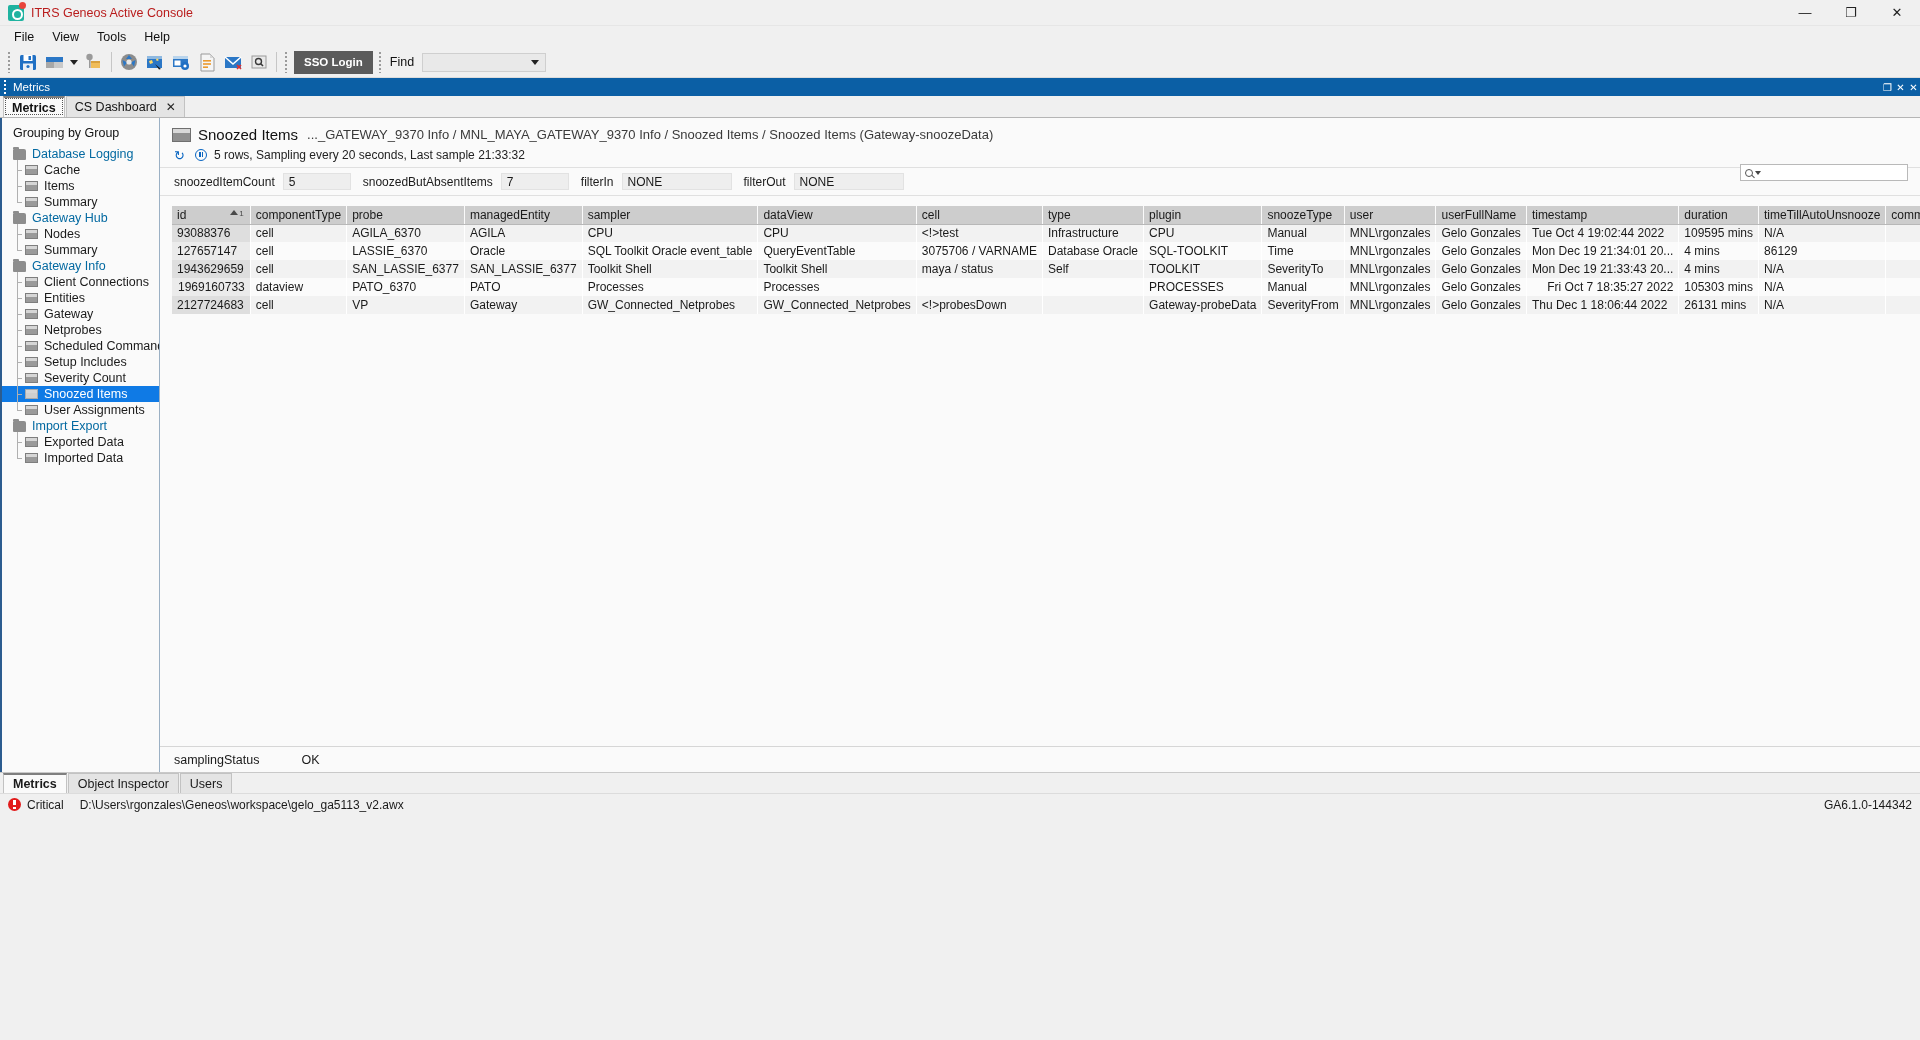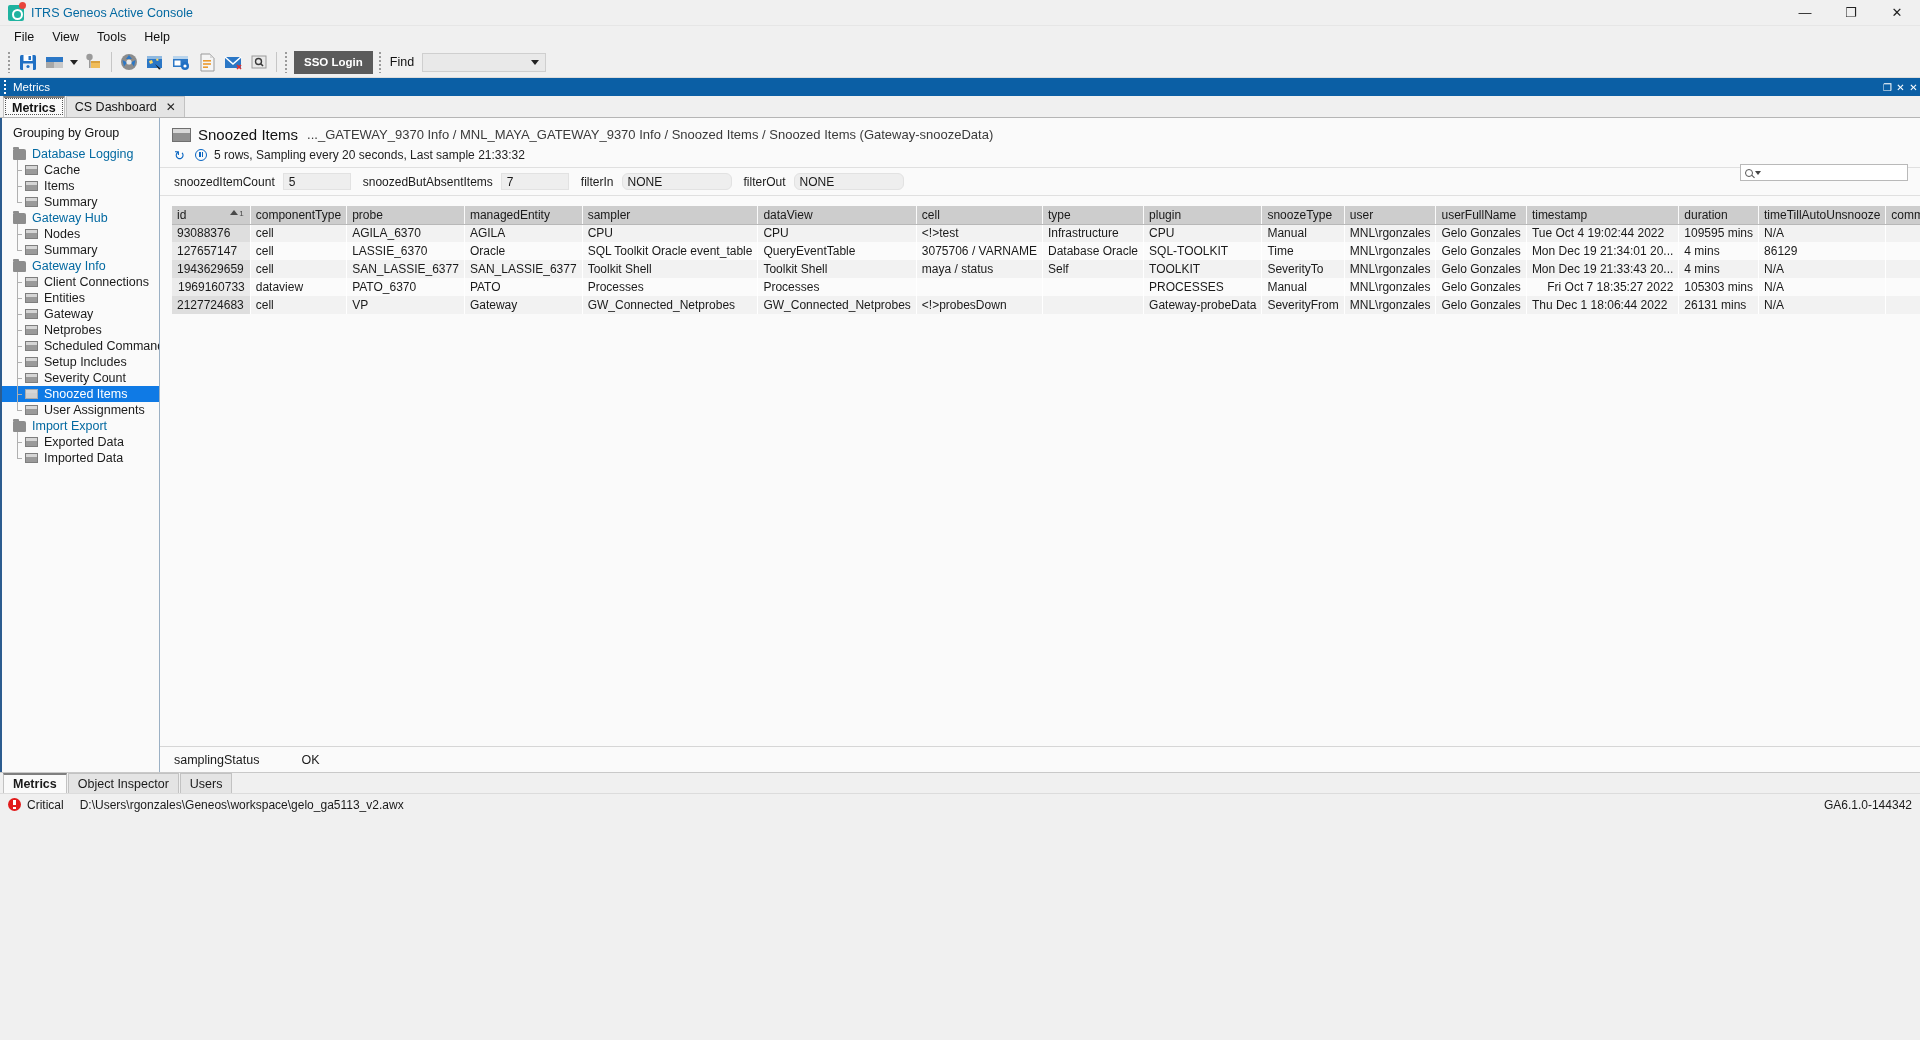--- a/index.html
+++ b/index.html
@@ -37,21 +37,21 @@
     border-radius: 50%;
   }
   .titlebar .app-icon::after {
     content: "";
     position: absolute;
     right: -2px; top: -3px;
     width: 7px; height: 7px;
     background: #e8453c;
     border-radius: 50%;
   }
-  .titlebar .title { font-size: 12.5px; color: #0369a1; }
+  .titlebar .title { font-size: 12.5px; color: #b91c1c; }
   .titlebar .spacer { flex: 1; }
   .win-btn {
     width: 46px; height: 26px;
     display: flex; align-items: center; justify-content: center;
     color: #222; font-size: 13px;
   }
 
   
   .menubar {
     height: 21px;
@@ -389,21 +389,21 @@
     background: #eeeeee;
     border: 1px solid #e2e2e2;
     height: 17px;
     display: flex;
     align-items: center;
     padding: 0 5px;
     font-size: 12px;
     color: #1a1a1a;
   }
   .param-val.w-narrow { min-width: 68px; }
-  .param-val.w-wide { min-width: 110px; border-radius: 6px; }
+  .param-val.w-wide { min-width: 110px; }
 
   
   .table-wrap {
     flex: 1;
     padding: 10px 0 0 12px;
     overflow: hidden;
   }
   table.dv {
     border-collapse: collapse;
     table-layout: fixed;

